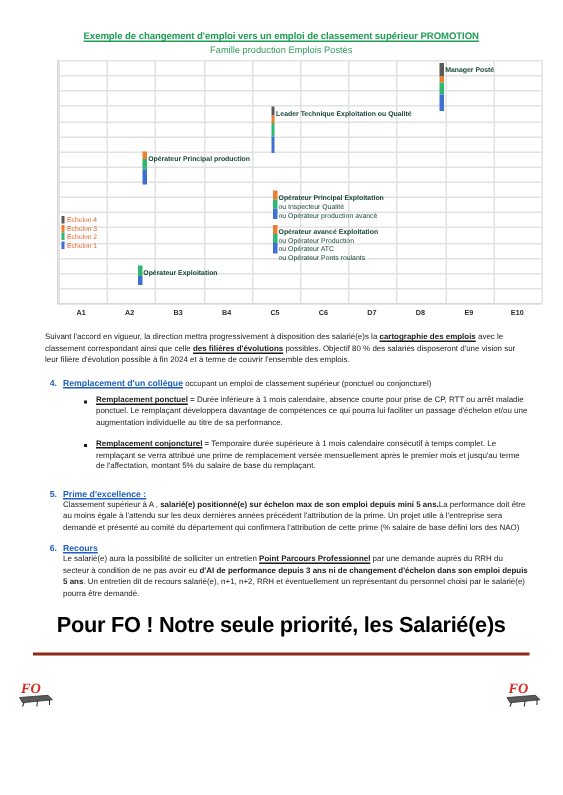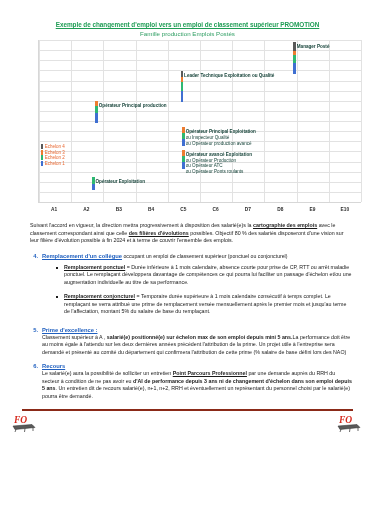--- a/index.html
+++ b/index.html
@@ -229,21 +229,21 @@
   .footer-rule {
     position: absolute;
     left: 22px;
     right: 22px;
     top: 4px;
     height: 1.4px;
     background: #8b2a18;
   }
   .fo-logo {
     position: absolute;
-    top: 9px;
+    top: 22px;
     width: 26px;
     height: 20px;
   }
   .fo-logo.left { left: 12px; }
   .fo-logo.right { right: 12px; }
 </style>
 </head>
 <body>
 
 <div class="page">
@@ -390,20 +390,21 @@
     <div class="section" style="margin-top:6px;">
       <div class="sec-num">6.</div>
       <div class="sec-body">
         <div class="sec-head"><span class="sec-title">Recours</span></div>
         <p class="sec-para"><span>Le salarié(e) aura la possibilité de solliciter un entretien </span><span class="u">Point Parcours Professionnel</span><span> par une demande auprès du RRH du secteur à condition de ne pas avoir eu </span><span class="b">d'AI de performance depuis 3 ans ni de changement d'échelon dans son emploi depuis 5 ans</span><span>. Un entretien dit de recours salarié(e), n+1, n+2, RRH et éventuellement un représentant du personnel choisi par le salarié(e) pourra être demandé.</span></p>
       </div>
     </div>
 
   </div>
 
+  <div class="banner">Pour FO ! Notre seule priorité, les Salarié(e)s</div>
 
   <div class="footer">
     <div class="footer-rule"></div>
 
     <div class="fo-logo left">
       <svg viewBox="0 0 52 40" width="26" height="20" aria-hidden="true">
         <text x="4" y="18" font-family="Liberation Serif, serif" font-size="19" font-weight="bold" fill="#d62b1f" font-style="italic">FO</text>
         <path d="M2 24 L40 21 L46 27 L6 31 Z" fill="#5a5a5a"></path>
         <path d="M2 24 L40 21 L46 27 L6 31 Z" fill="none" stroke="#2b2b2b" stroke-width="1"></path>
         <line x1="8" y1="31" x2="6" y2="36" stroke="#2b2b2b" stroke-width="1.4"></line>

